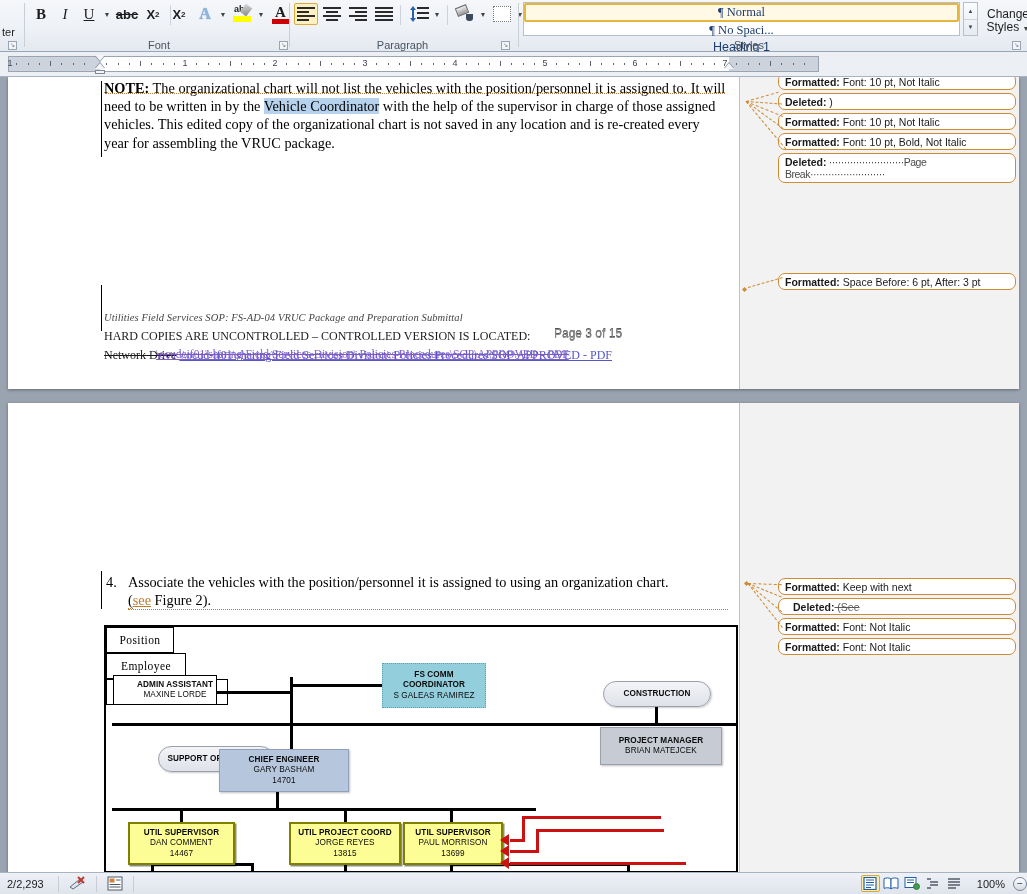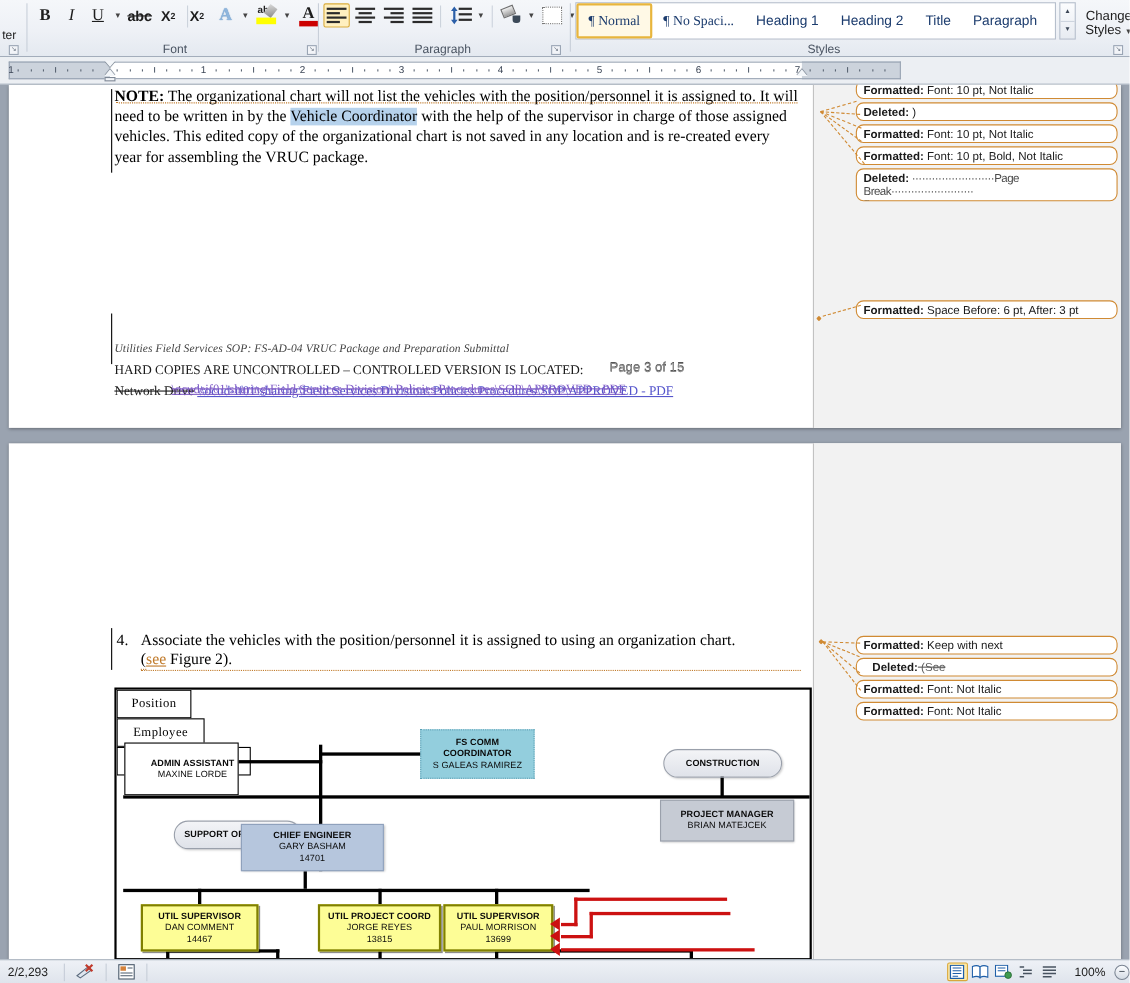--- a/index.html
+++ b/index.html
@@ -67,21 +67,21 @@
                border-left: 3px solid transparent; border-right: 3px solid transparent; border-top: 4px solid #2b5fa8; }
   .lsp .stem { position: absolute; left: 3px; top: 3px; width: 2px; height: 10px; background: #2b5fa8; }
   .shade-wrap { position: relative; width: 20px; height: 18px; }
   .shade-can { position: absolute; left: 1px; top: 1px; width: 12px; height: 9px;
                background: linear-gradient(#efefef,#9a9a9a); border: 1px solid #6d6d6d; transform: rotate(-22deg); }
   .shade-pour { position: absolute; left: 11px; top: 9px; width: 7px; height: 7px; background: #3c4a59; border-radius: 0 0 3px 3px; }
   .bord-wrap { position: relative; width: 18px; height: 16px; border: 1px dotted #7a7a7a; background: #fff; }
 
   .style-gal {
     position: absolute; top: 2px; height: 34px; display: flex; align-items: stretch;
-    background: #ffffff; border: 1px solid #b6bfcc;
+    background: #ffffff; border: 1px solid #b6bfcc; flex-direction: column;
   }
   .style-item {
     display: flex; align-items: center; justify-content: center;
     font-size: 12.5px; color: #1c3c6e; padding: 0 9px; border: 1px solid transparent;
     white-space: nowrap; cursor: default;
   }
   .style-item.sel { background: #fff9e6; border: 2px solid #e8b53c; border-radius: 2px; color: #1c3c6e; }
   .pil { font-family: "Liberation Serif", serif; }
   .gal-scroll {
     position: absolute; top: 2px; width: 15px; height: 34px;
@@ -542,21 +542,21 @@
         <div class="oc-line" style="left:45px;top:236px;width:103px;height:3px;"></div>
         <div class="oc-line" style="left:45px;top:236px;width:3px;height:12px;"></div>
         <div class="oc-line" style="left:145px;top:236px;width:3px;height:12px;"></div>
         <div class="oc-line" style="left:238px;top:226px;width:3px;height:22px;"></div>
         <div class="oc-line" style="left:344px;top:226px;width:3px;height:10px;"></div>
         <div class="oc-line" style="left:344px;top:236px;width:180px;height:3px;"></div>
         <div class="oc-line" style="left:521px;top:236px;width:3px;height:12px;"></div>
         <div class="oc-line" style="left:344px;top:236px;width:3px;height:12px;"></div>
 
 
-        <div class="oc-box oc-plain" style="left:7px;top:48px;width:104px;height:48px;padding-left:20px;">
+        <div class="oc-box oc-plain" style="left:7px;top:48px;width:104px;height:30px;padding-left:20px;">
           <span class="t">ADMIN ASSISTANT</span>
           <span>MAXINE LORDE</span>
         </div>
 
         <div class="oc-box oc-teal" style="left:276px;top:36px;width:104px;height:45px;">
           <span class="t">FS COMM</span>
           <span class="t">COORDINATOR</span>
           <span>S GALEAS RAMIREZ</span>
         </div>
 

